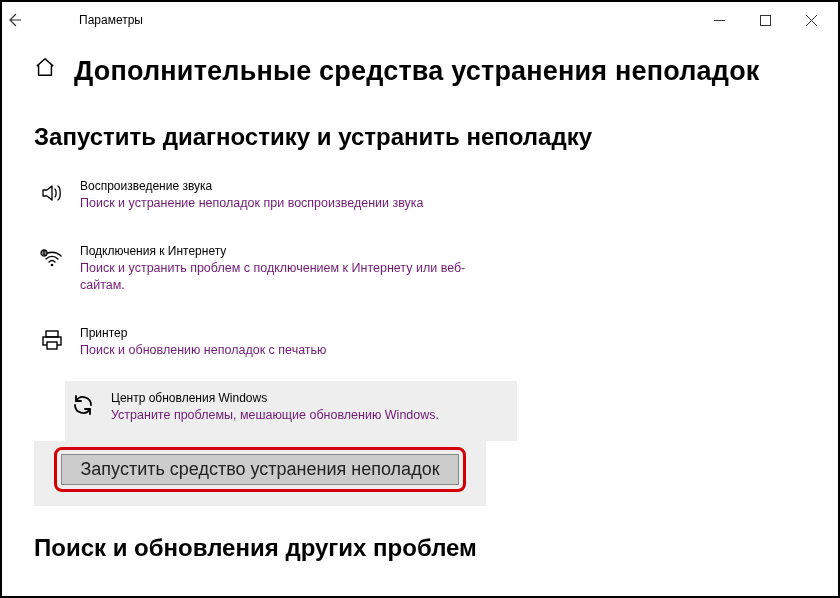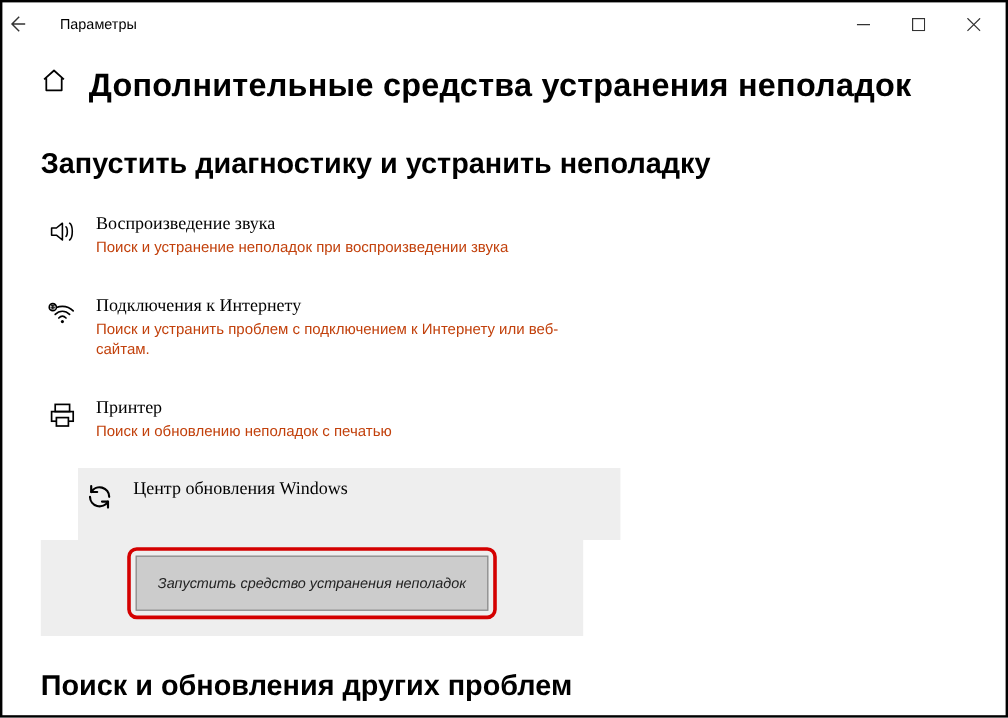--- a/index.html
+++ b/index.html
@@ -11,20 +11,21 @@
     height: 598px;
     overflow: hidden;
     border: 2px solid #000;
     position: relative;
   }
   .titlebar {
     display: flex;
     align-items: center;
     height: 36px;
     padding: 0 4px;
+    gap: 29px;
   }
   .titlebar .back {
     width: 40px;
     text-align: center;
     font-size: 16px;
     color: #333;
     cursor: pointer;
   }
   .titlebar .title {
     font-size: 12px;
@@ -86,52 +87,50 @@
   .item-icon {
     width: 24px;
     height: 24px;
     margin-right: 16px;
     margin-top: 2px;
     flex-shrink: 0;
     color: #000;
   }
   .item-text { flex: 1; }
   .item-title {
-    font-size: 15px;
+    font-size: 12px;
     font-weight: 400;
     margin-bottom: 2px;
-    font-family: Liberation Serif, serif;
   }
   .item-desc {
     font-size: 12.5px;
-    color: #c2410c;
+    color: #701a75;
     line-height: 1.35;
   }
   .items-wrap { margin-bottom: 4px; }
   .run-button-wrap {
     width: 452px;
     background: #eeeeee;
     padding: 6px 0 14px 0;
     display: flex;
     justify-content: center;
   }
   .highlight-box {
     border: 3px solid #d40000;
     border-radius: 8px;
     padding: 4px;
   }
   .run-button {
     background: #ccc;
     border: 1px solid #888;
-    font-size: 12px;
-    padding: 15px 18px;
+    font-size: 18px;
+    padding: 4px 18px;
     cursor: pointer;
     color: #222;
     font-family: inherit;
-    font-style: italic;
   }
   .gap { height: 12px; }
   svg { display: block; }
 </style>
 </head>
 <body>
 
 <div class="titlebar">
   <div class="back">
     <svg width="16" height="16" viewBox="0 0 16 16">
@@ -225,20 +224,21 @@
       <span class="item-icon">
         <svg width="24" height="24" viewBox="0 0 24 24">
           <path d="M20 12a8 8 0 0 0-14.9-4" stroke="#000" stroke-width="1.8" fill="none" stroke-linecap="round"></path>
           <path d="M4 12a8 8 0 0 0 14.9 4" stroke="#000" stroke-width="1.8" fill="none" stroke-linecap="round"></path>
           <path d="M5 3v5h5" stroke="#000" stroke-width="1.8" fill="none" stroke-linecap="round" stroke-linejoin="round"></path>
           <path d="M19 21v-5h-5" stroke="#000" stroke-width="1.8" fill="none" stroke-linecap="round" stroke-linejoin="round"></path>
         </svg>
       </span>
       <div class="item-text">
         <div class="item-title">Центр обновления Windows</div>
+        <div class="item-desc">Устраните проблемы, мешающие обновлению Windows.</div>
       </div>
     </div>
 
     <div class="run-button-wrap">
       <div class="highlight-box">
         <button class="run-button">Запустить средство устранения неполадок</button>
       </div>
     </div>
 
   </div>

